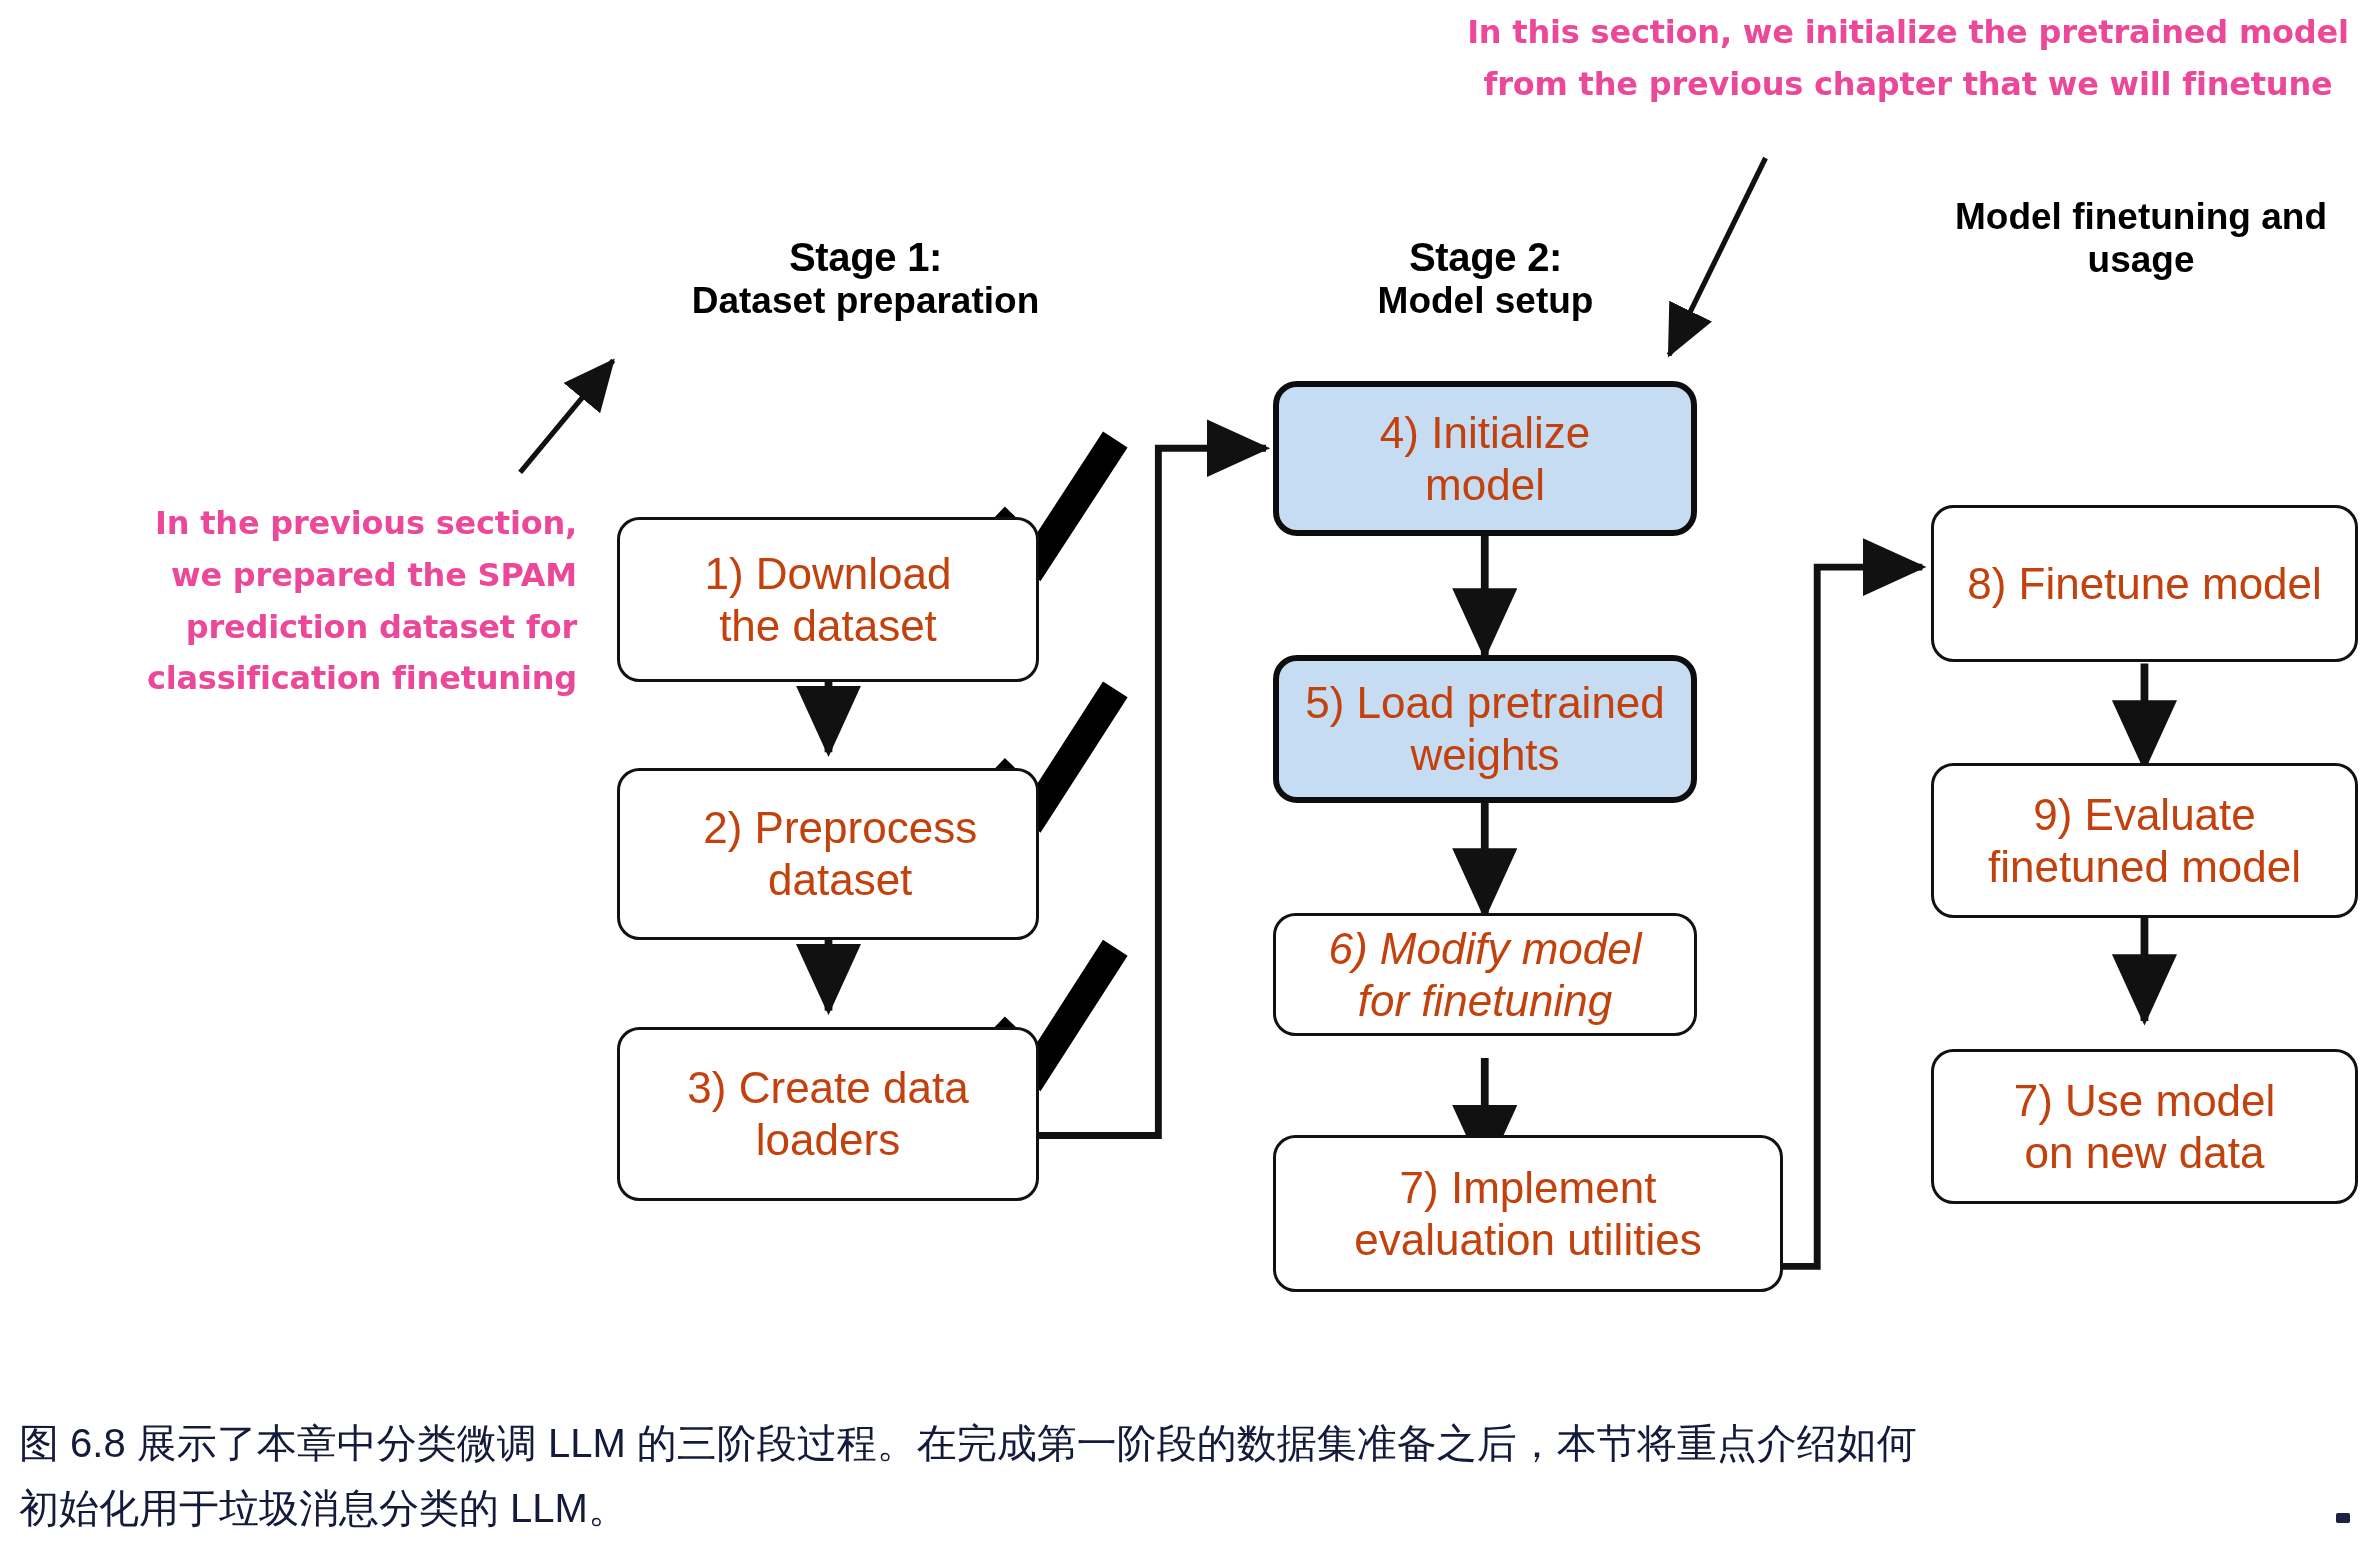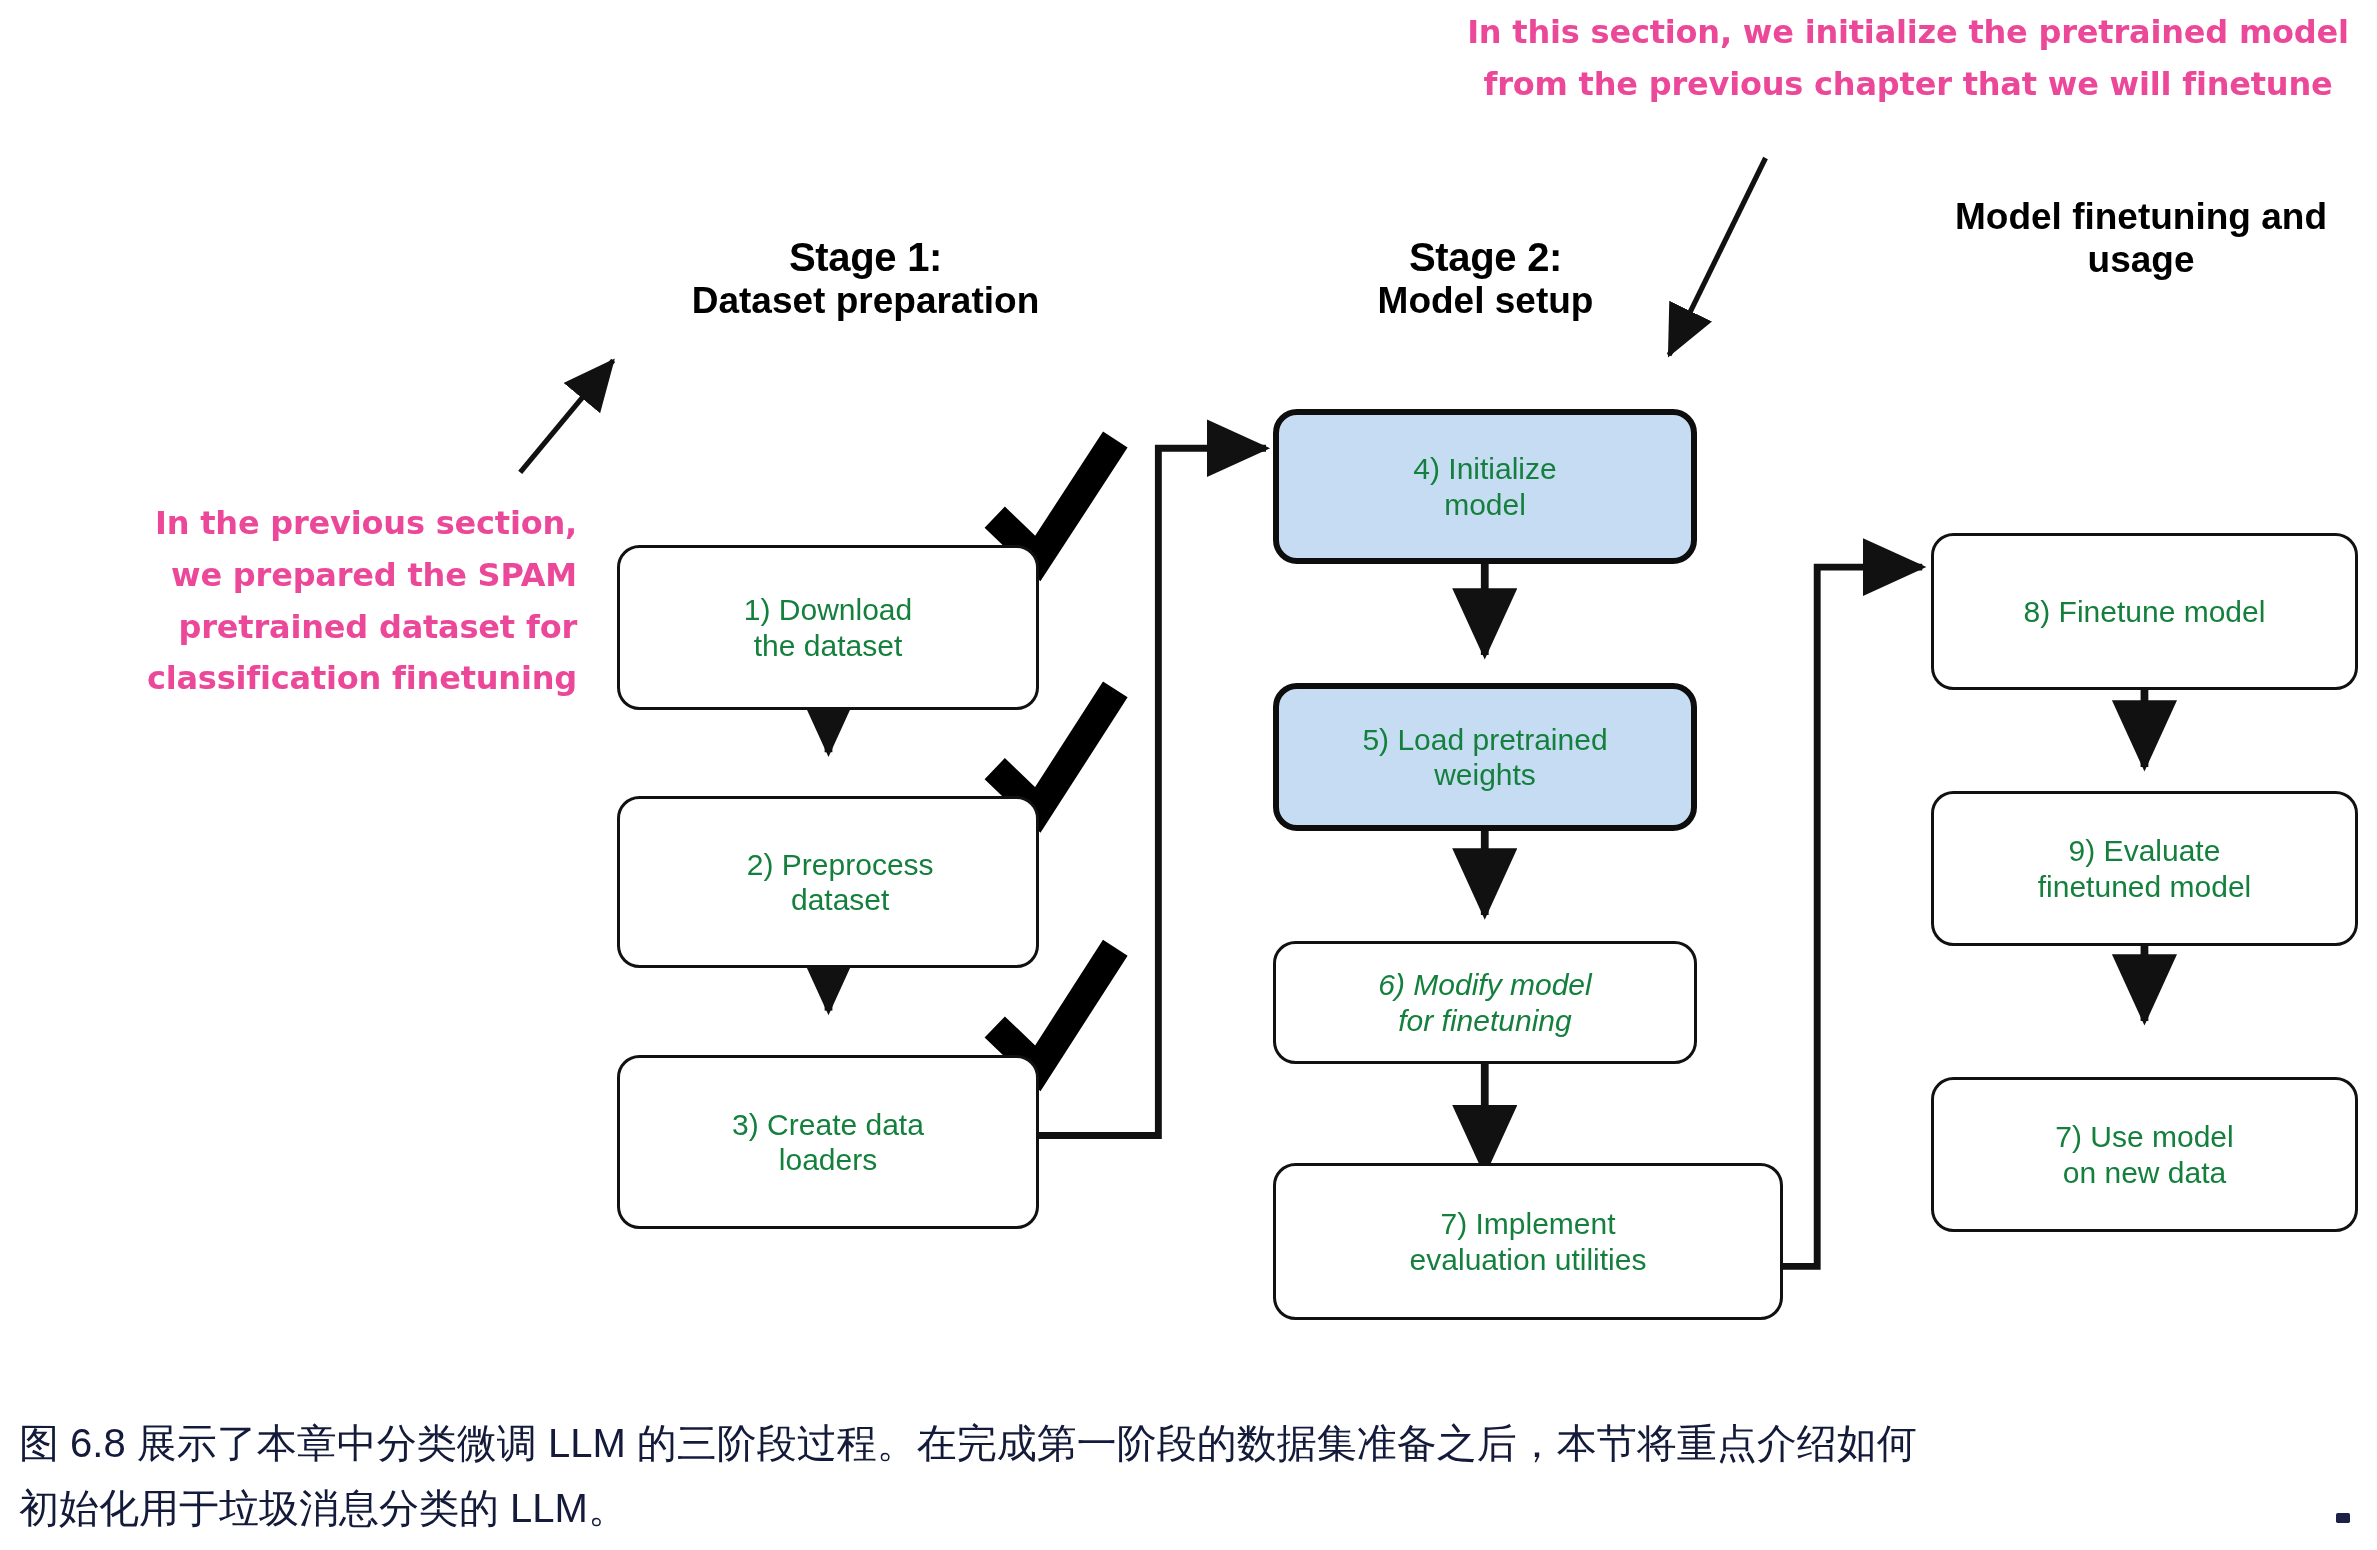--- a/index.html
+++ b/index.html
@@ -49,26 +49,25 @@
   .fbox {
     position: absolute;
     box-sizing: border-box;
     display: flex;
     align-items: center;
     justify-content: center;
     text-align: center;
     background: #ffffff;
     border: 3.4px solid #111111;
     border-radius: 22.4px;
-    color: #15803d;
-    font-size: 30px;
+    color: #c2410c;
+    font-size: 44px;
     line-height: 1.18;
     padding: 3.4px 8.6px;
     white-space: pre-line;
-    margin-top: 28px;
   }
   .fbox.blue {
     background: #c6dcf3;
     border-width: 6px;
     border-color: #0d0d0d;
     border-radius: 24px;
   }
 
   
   .annot {
@@ -210,21 +209,21 @@
   <div class="fbox" style="left:1931px; top:505px; width:427px; height:157px;">8) Finetune model</div>
 
   <div class="fbox" style="left:1931px; top:763px; width:427px; height:155px;">9) Evaluate
 finetuned model</div>
 
   <div class="fbox" style="left:1931px; top:1049px; width:427px; height:155px;">7) Use model
 on new data</div>
 
   <div class="annot right" style="left:93px; top:498px; width:484px;">In the previous section,
 we prepared the SPAM
-pretrained dataset for
+prediction dataset for
 classification finetuning</div>
 
   <div class="annot center" style="left:1447px; top:6.9px; width:922px;">In this section, we initialize the pretrained model
 from the previous chapter that we will finetune</div>
 
   <div class="caption">图 6.8 展示了本章中分类微调 LLM 的三阶段过程。在完成第一阶段的数据集准备之后，本节将重点介绍如何
 初始化用于垃圾消息分类的 LLM。</div>
 
   <div class="cursor-dot"></div>
 

